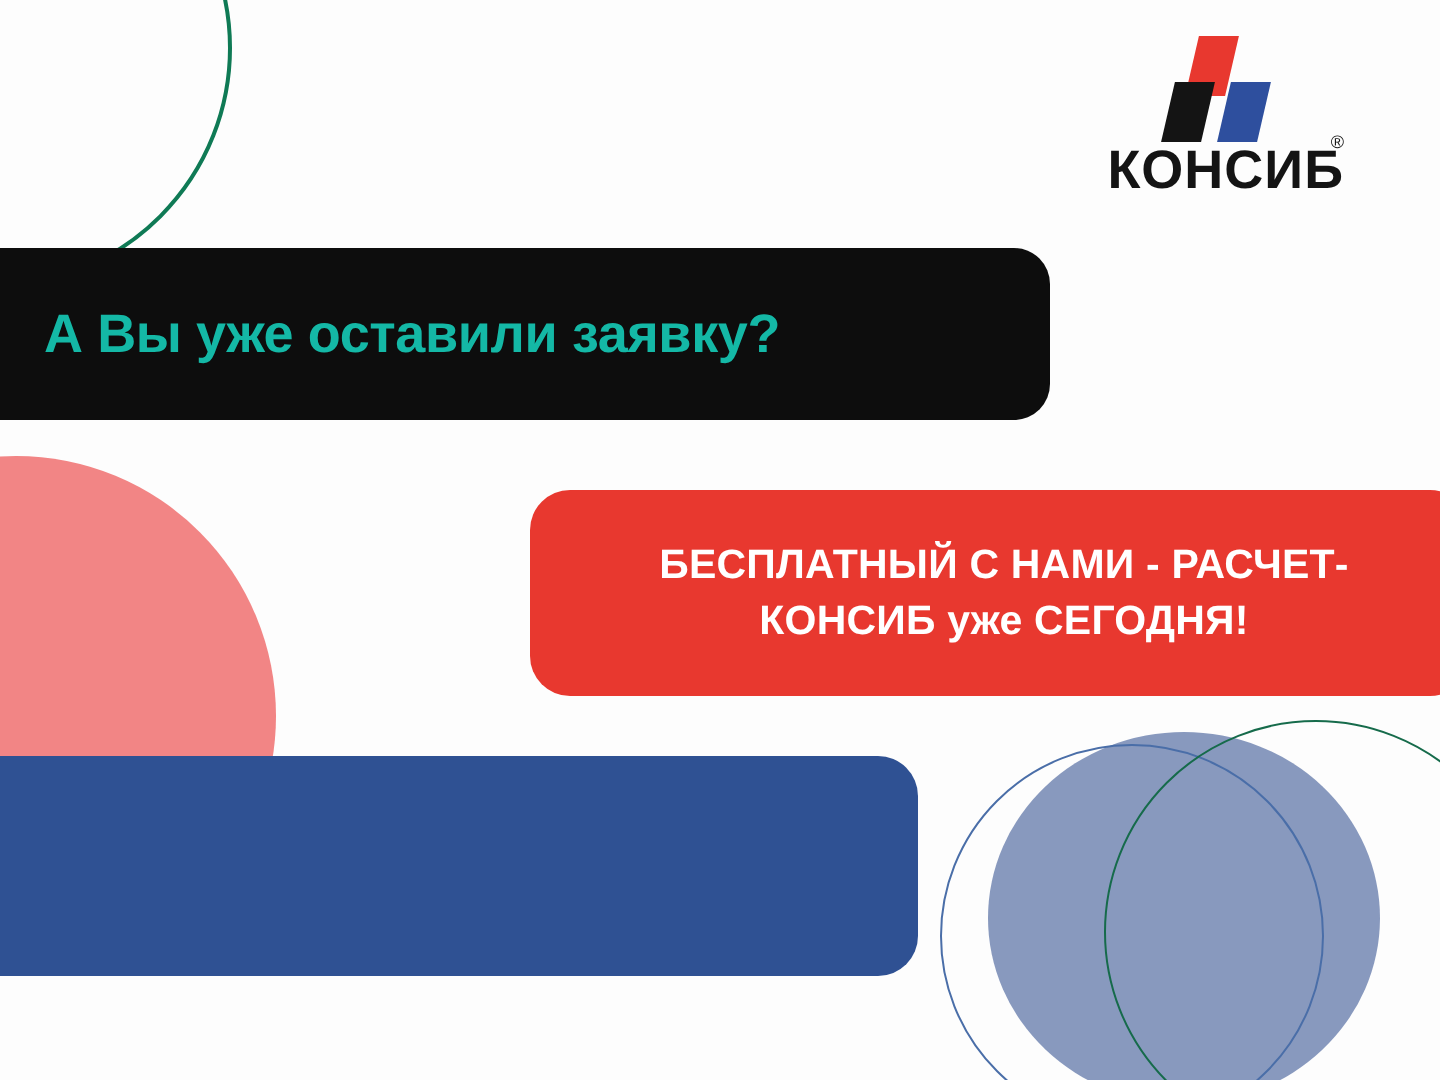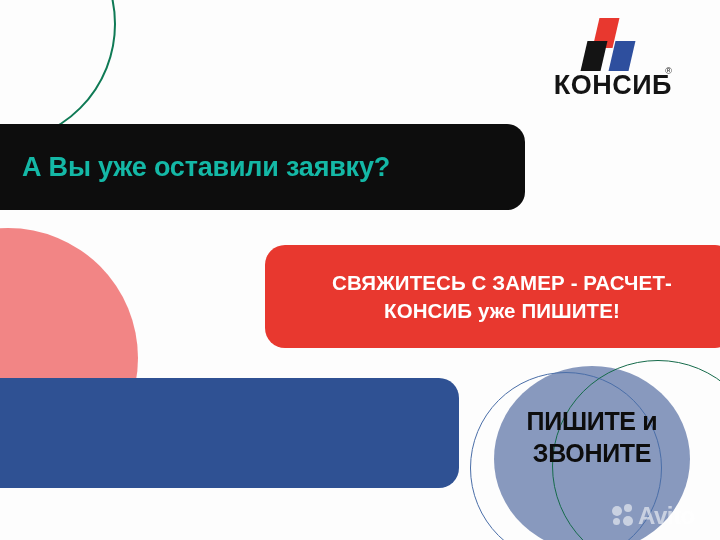--- a/index.html
+++ b/index.html
@@ -245,41 +245,28 @@
     <div id="logo-wordmark">КОНСИБ</div>
     <div id="logo-reg">®</div>
   </div>
 
   <div class="banner" id="banner-black">
     <div class="txt">А Вы уже оставили заявку?</div>
   </div>
 
   <div class="banner" id="banner-red">
     <div class="txt">
-      <span>СВЯЖИТЕСЬ С ЗАМЕР - РАСЧЕТ-</span><br>
+      <span>БЕСПЛАТНЫЙ С НАМИ - РАСЧЕТ-</span><br>
       <span>КОНСИБ</span>
       <span class="lighter">уже</span>
-      <span>ПИШИТЕ!</span>
+      <span>СЕГОДНЯ!</span>
     </div>
   </div>
 
   <div class="banner" id="banner-blue">
     <div class="txt">
       <br>
     </div>
   </div>
 
-  <div id="call-text">
-    <span>ПИШИТЕ и</span><br>
-    <span>ЗВОНИТЕ</span>
-  </div>
-
-  <div id="avito-watermark">
-    <span id="avito-dots">
-      <i></i>
-        <i></i>
-        <i></i>
-        <i></i>
-    </span>
-    <span id="avito-word">Avito</span>
-  </div>
+
 
 </div>
 
 </body></html>

